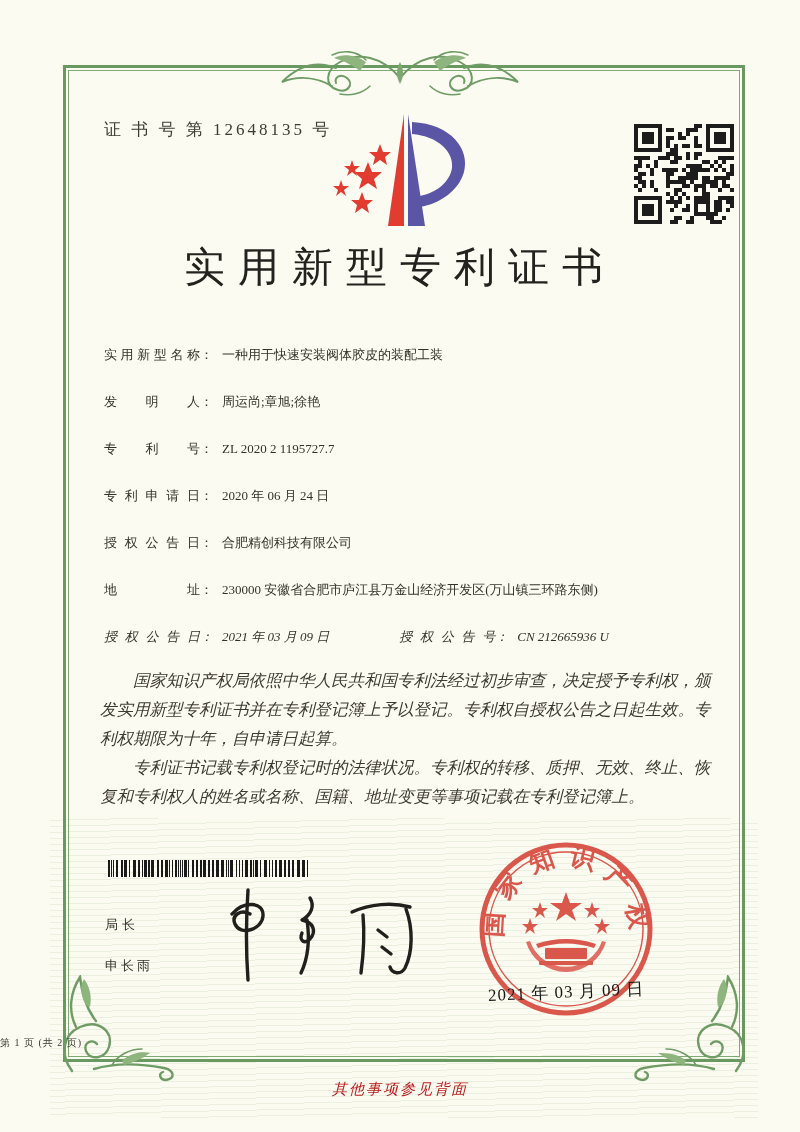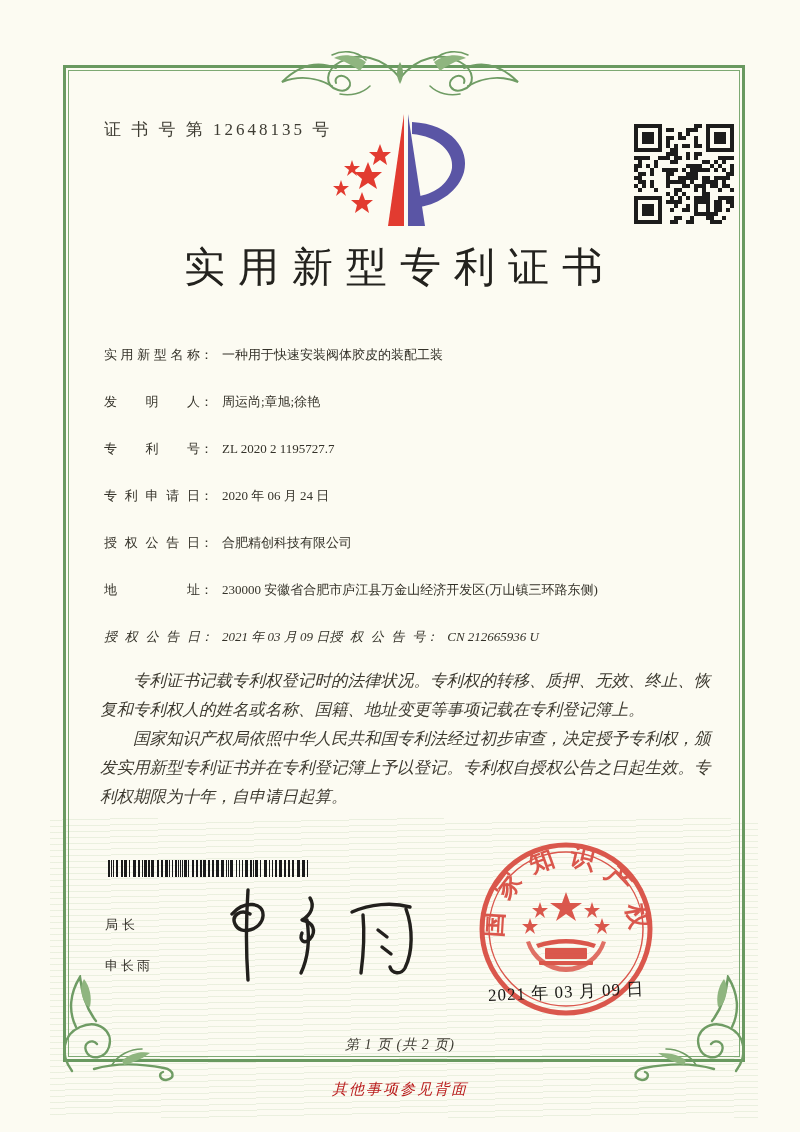--- a/index.html
+++ b/index.html
@@ -28,37 +28,37 @@
   .title{position:absolute;left:0;top:240px;width:100%;text-align:center;
     font-size:41px;letter-spacing:13px;color:#23221e;font-weight:500;}
 
   .fields{position:absolute;left:104px;top:342px;width:612px;font-size:13px;line-height:26px;}
   .field-row{display:flex;margin-bottom:21px;align-items:flex-start;}
   .f-label{display:inline-block;width:96px;text-align:justify;text-align-last:justify;white-space:nowrap;flex:0 0 96px;}
   .f-colon{flex:0 0 auto;}
   .f-value{margin-left:9px;max-width:468px;}
   .row-grant{display:flex;margin-bottom:0;font-style:italic;}
   .grant-pair{display:flex;}
-  .grant-pair.second{align-items:center;}
+  .grant-pair.second{margin-left:70px;align-items:center;}
 
   .paragraphs{position:absolute;left:100px;top:666px;width:614px;
     font-size:16.5px;line-height:29px;color:#3d3a30;font-style:italic;}
   .paragraphs p{margin:0;text-indent:2em;}
 
   .barcode{position:absolute;left:108px;top:860px;}
 
   .officer{position:absolute;left:105px;top:916px;font-size:13px;letter-spacing:4px;color:#35332b;}
   .officer .name{margin-top:23px;letter-spacing:3px;}
   .signature{position:absolute;left:218px;top:880px;}
 
   .seal{position:absolute;left:477px;top:840px;width:178px;height:178px;opacity:.93;}
   .seal-date{position:absolute;left:488px;top:980px;width:180px;font-size:17px;color:#191815;
     letter-spacing:1px;transform:rotate(-2.5deg);white-space:nowrap;}
 
-  .page-footer{position:absolute;left:0;top:1036px;width:100%;text-align:center;font-size:14px;color:#3c3a31;letter-spacing:1px;font-style:italic;}
+  .page-footer{position:absolute;left:0;top:1036px;width:100%;font-size:10px;color:#3c3a31;letter-spacing:1px;}
   .back-note{position:absolute;left:0;top:1080px;width:100%;text-align:center;font-size:15px;color:#b91c1c;font-style:italic;letter-spacing:2px;}
 </style>
 </head>
 <body>
 
 <div class="page">
 
   <div class="waves"></div>
 
   <div class="frame">
@@ -460,22 +460,22 @@
       </span>
       <span class="grant-pair second">
         <span class="f-label">授权公告号</span>
           <span class="f-colon">：</span>
         <span class="f-value">CN 212665936 U</span>
       </span>
     </div>
   </div>
 
   <div class="paragraphs">
+    <p>国家知识产权局依照中华人民共和国专利法经过初步审查，决定授予专利权，颁发实用新型专利证书并在专利登记簿上予以登记。专利权自授权公告之日起生效。专利权期限为十年，自申请日起算。</p>
     <p>专利证书记载专利权登记时的法律状况。专利权的转移、质押、无效、终止、恢复和专利权人的姓名或名称、国籍、地址变更等事项记载在专利登记簿上。</p>
-    <p>国家知识产权局依照中华人民共和国专利法经过初步审查，决定授予专利权，颁发实用新型专利证书并在专利登记簿上予以登记。专利权自授权公告之日起生效。专利权期限为十年，自申请日起算。</p>
   </div>
 
   <svg class="barcode" id="barcodeSvg" width="206" height="17" viewBox="0 0 206 17" shape-rendering="crispEdges">
       <rect x="0" y="0" width="2" height="17" fill="#1a1a1a"></rect>
       <rect x="3" y="0" width="1" height="17" fill="#1a1a1a"></rect>
       <rect x="5" y="0" width="1" height="17" fill="#1a1a1a"></rect>
       <rect x="8" y="0" width="2" height="17" fill="#1a1a1a"></rect>
       <rect x="13" y="0" width="2" height="17" fill="#1a1a1a"></rect>
       <rect x="16" y="0" width="3" height="17" fill="#1a1a1a"></rect>
       <rect x="21" y="0" width="1" height="17" fill="#1a1a1a"></rect>

